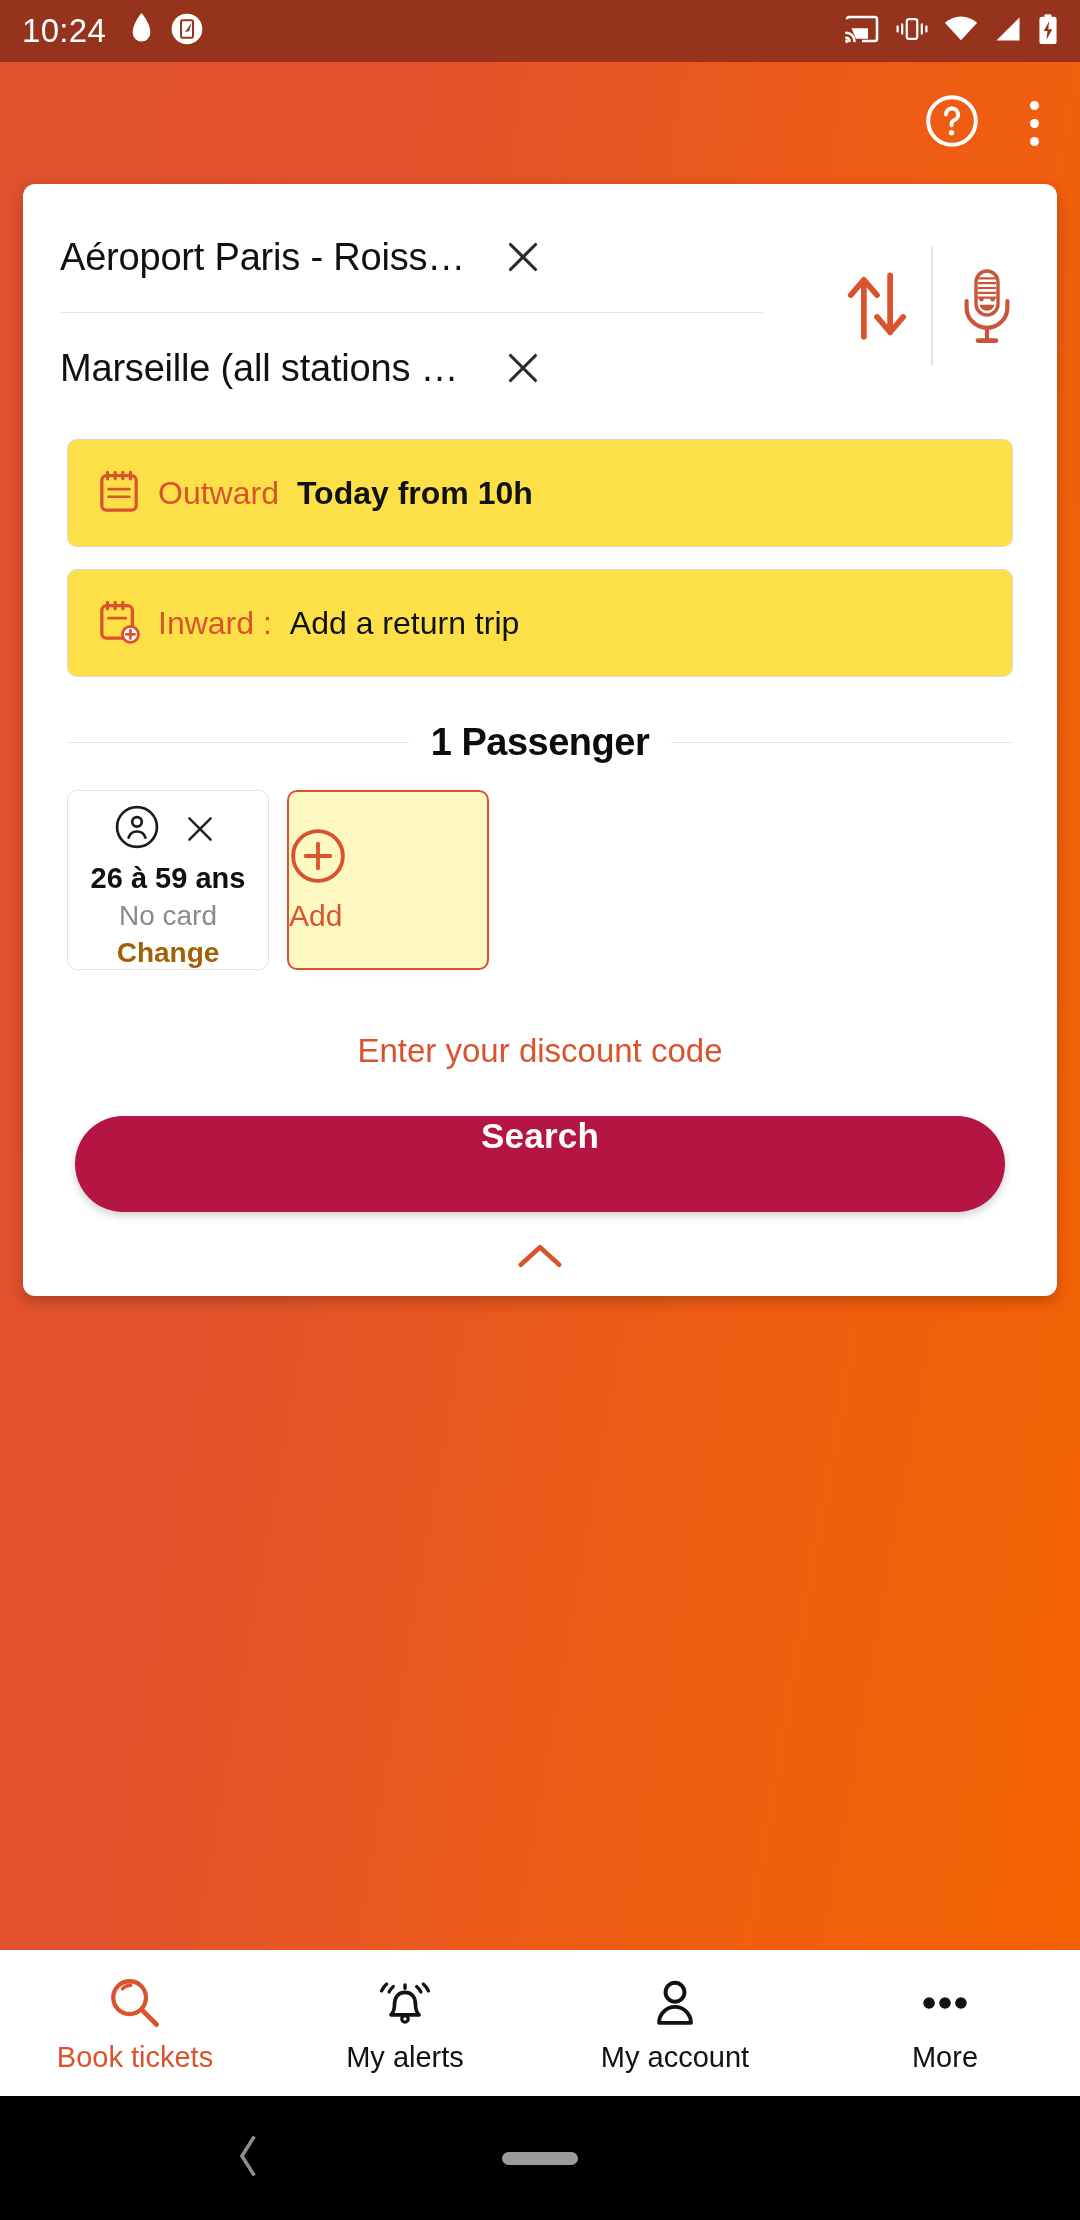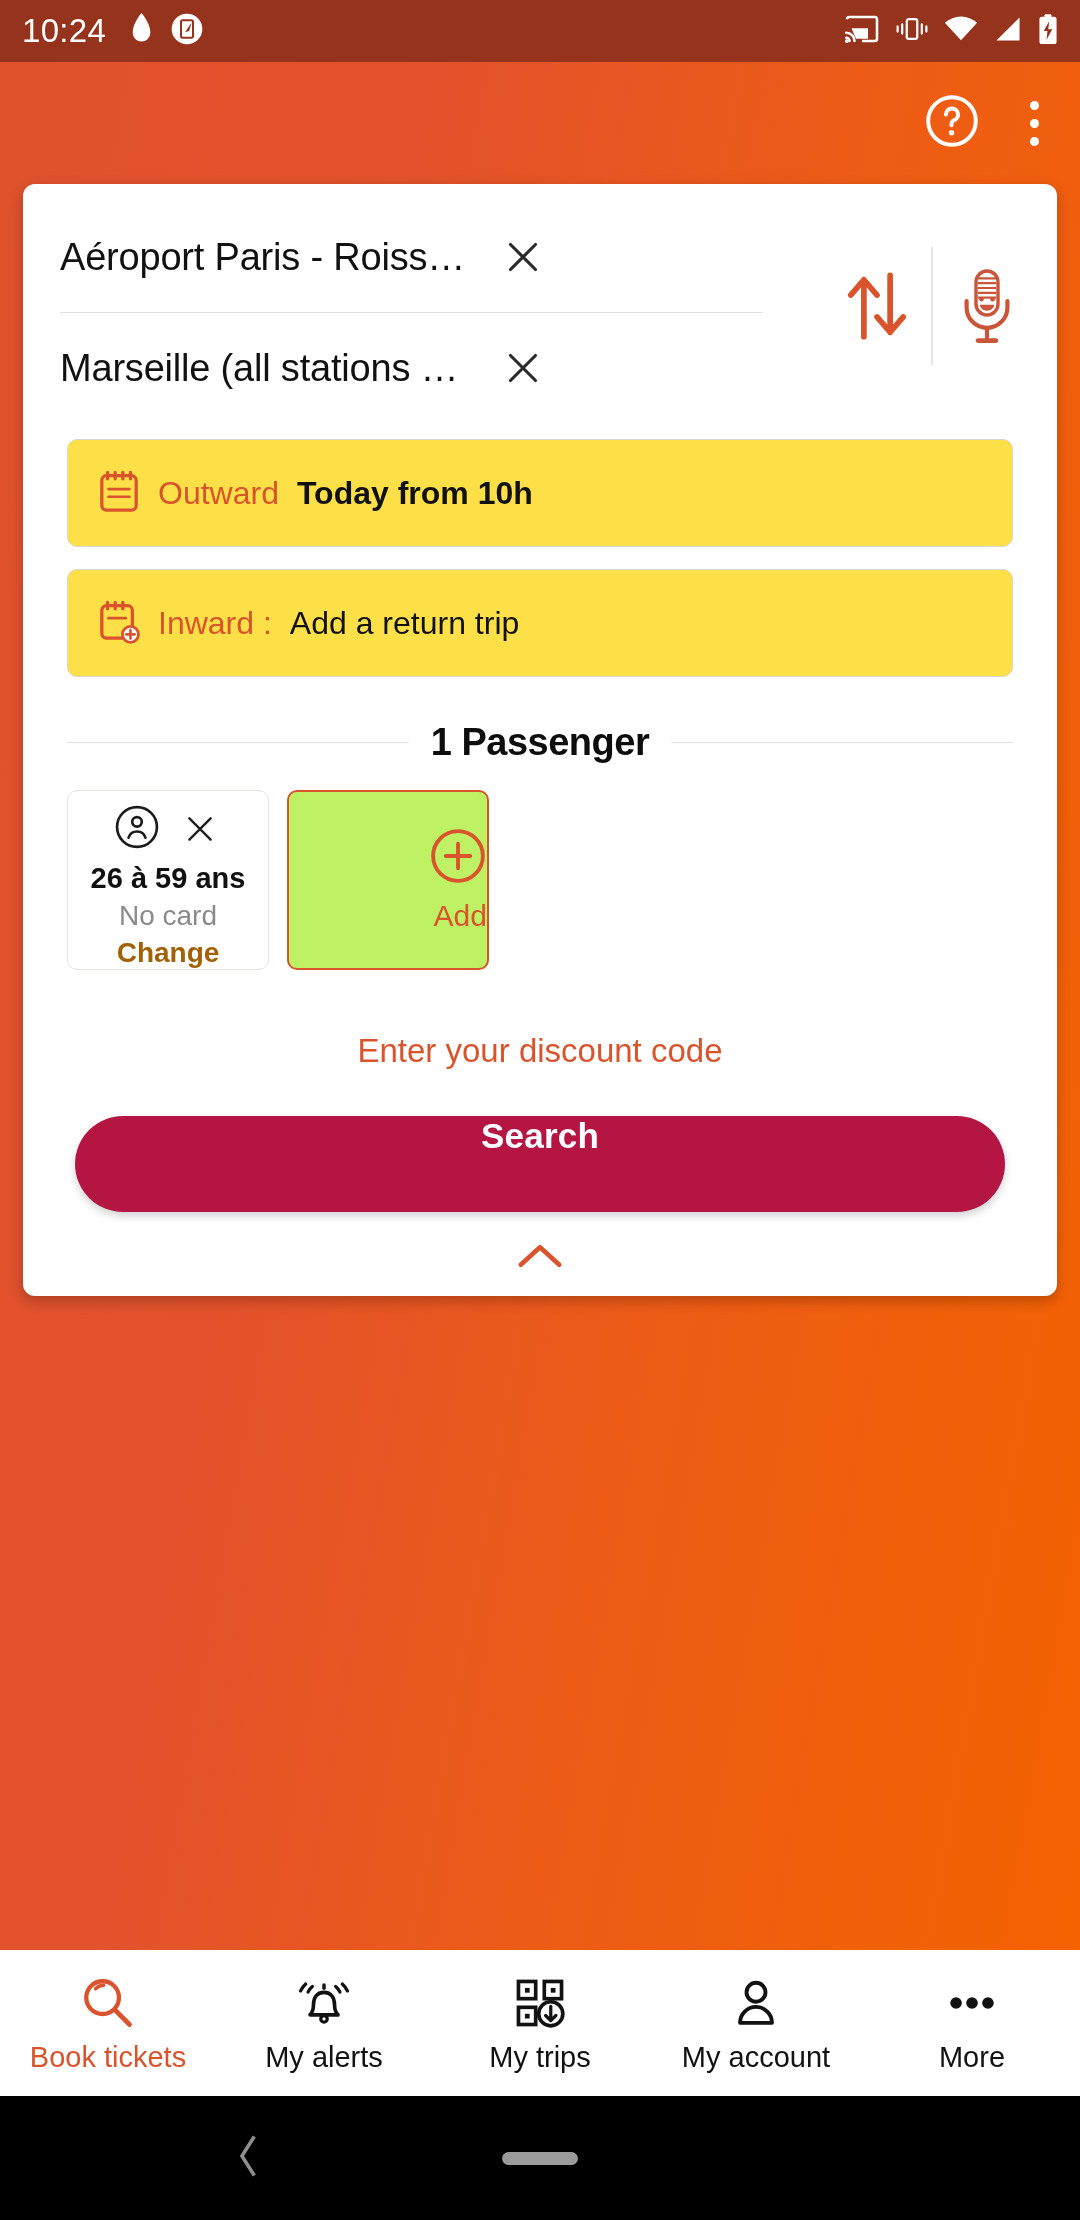--- a/index.html
+++ b/index.html
@@ -95,22 +95,22 @@
     position:relative; background:#fff;
   }
   .pax-card .top-row { display:flex; align-items:center; gap:18px; }
   .pax-age { font-size:29px; font-weight:700; color:#111; margin-top:8px; }
   .pax-card-text { font-size:28px; color:#8A8A8A; margin-top:5px; }
   .pax-change { font-size:28px; font-weight:700; color:#a16207; margin-top:5px; }
   .pax-x { width:44px; height:44px; display:flex; align-items:center; justify-content:center; }
 
   .pax-add {
     width:202px; height:180px; border:2.2px solid #D9532C; border-radius:10px;
-    display:flex; flex-direction:column; align-items:flex-end; justify-content:center;
-    gap:10px; background:#bef264;
+    display:flex; flex-direction:column; align-items:flex-start; justify-content:center;
+    gap:10px; background:#fef9c3;
   }
   .pax-add-label { font-size:30px; color:#D9532C; }
 
   
   .discount {
     text-align:center; font-size:33px; color:#D9532C;
     padding:62px 0 0 0;
   }
   .search-wrap { padding:46px 52px 0 52px; }
   .search-btn {
@@ -371,35 +371,20 @@
           <path d="M6.5 18.5c1.3-1.3 1.6-2.6 1.6-4.6 0-3.3 1.5-5.8 4.9-5.8s4.9 2.5 4.9 5.8c0 2 .3 3.3 1.6 4.6z" fill="none" stroke="#121212" stroke-width="1.7" stroke-linejoin="round"></path>
           <circle cx="13" cy="20.4" r="1.5" fill="none" stroke="#121212" stroke-width="1.5"></circle>
           <path d="M13 6.2V4.6" stroke="#121212" stroke-width="1.6" stroke-linecap="round"></path>
           <path d="M7.6 5.3a7 7 0 0 0-2 2.6M4.5 4.2a10 10 0 0 0-2.4 3.2" fill="none" stroke="#121212" stroke-width="1.5" stroke-linecap="round"></path>
           <path d="M18.4 5.3a7 7 0 0 1 2 2.6M21.5 4.2a10 10 0 0 1 2.4 3.2" fill="none" stroke="#121212" stroke-width="1.5" stroke-linecap="round"></path>
         </svg>
       </span>
       <span class="nav-label">My alerts</span>
     </div>
 
-    <div class="nav-item">
-      <span class="nav-icon">
-        <svg width="56" height="56" viewBox="0 0 26 26">
-          <rect x="3" y="3" width="8" height="8" fill="none" stroke="#121212" stroke-width="1.7"></rect>
-          <rect x="6" y="6" width="2.2" height="2.2" fill="#121212"></rect>
-          <rect x="15" y="3" width="8" height="8" fill="none" stroke="#121212" stroke-width="1.7"></rect>
-          <rect x="18" y="6" width="2.2" height="2.2" fill="#121212"></rect>
-          <rect x="3" y="15" width="8" height="8" fill="none" stroke="#121212" stroke-width="1.7"></rect>
-          <rect x="6" y="18" width="2.2" height="2.2" fill="#121212"></rect>
-          <circle cx="18" cy="18" r="5.6" fill="#fff" stroke="#121212" stroke-width="1.7"></circle>
-          <path d="M18 14.6v6.4M15.6 18.8 18 21.2l2.4-2.4" fill="none" stroke="#121212" stroke-width="1.5" stroke-linecap="round" stroke-linejoin="round"></path>
-        </svg>
-      </span>
-      <span class="nav-label">My trips</span>
-    </div>
 
     <div class="nav-item">
       <span class="nav-icon">
         <svg width="56" height="56" viewBox="0 0 26 26">
           <circle cx="13" cy="8" r="4.4" fill="none" stroke="#121212" stroke-width="1.8"></circle>
           <path d="M5.6 22.2a7.4 7.4 0 0 1 14.8 0z" fill="none" stroke="#121212" stroke-width="1.8" stroke-linejoin="round"></path>
         </svg>
       </span>
       <span class="nav-label">My account</span>
     </div>

